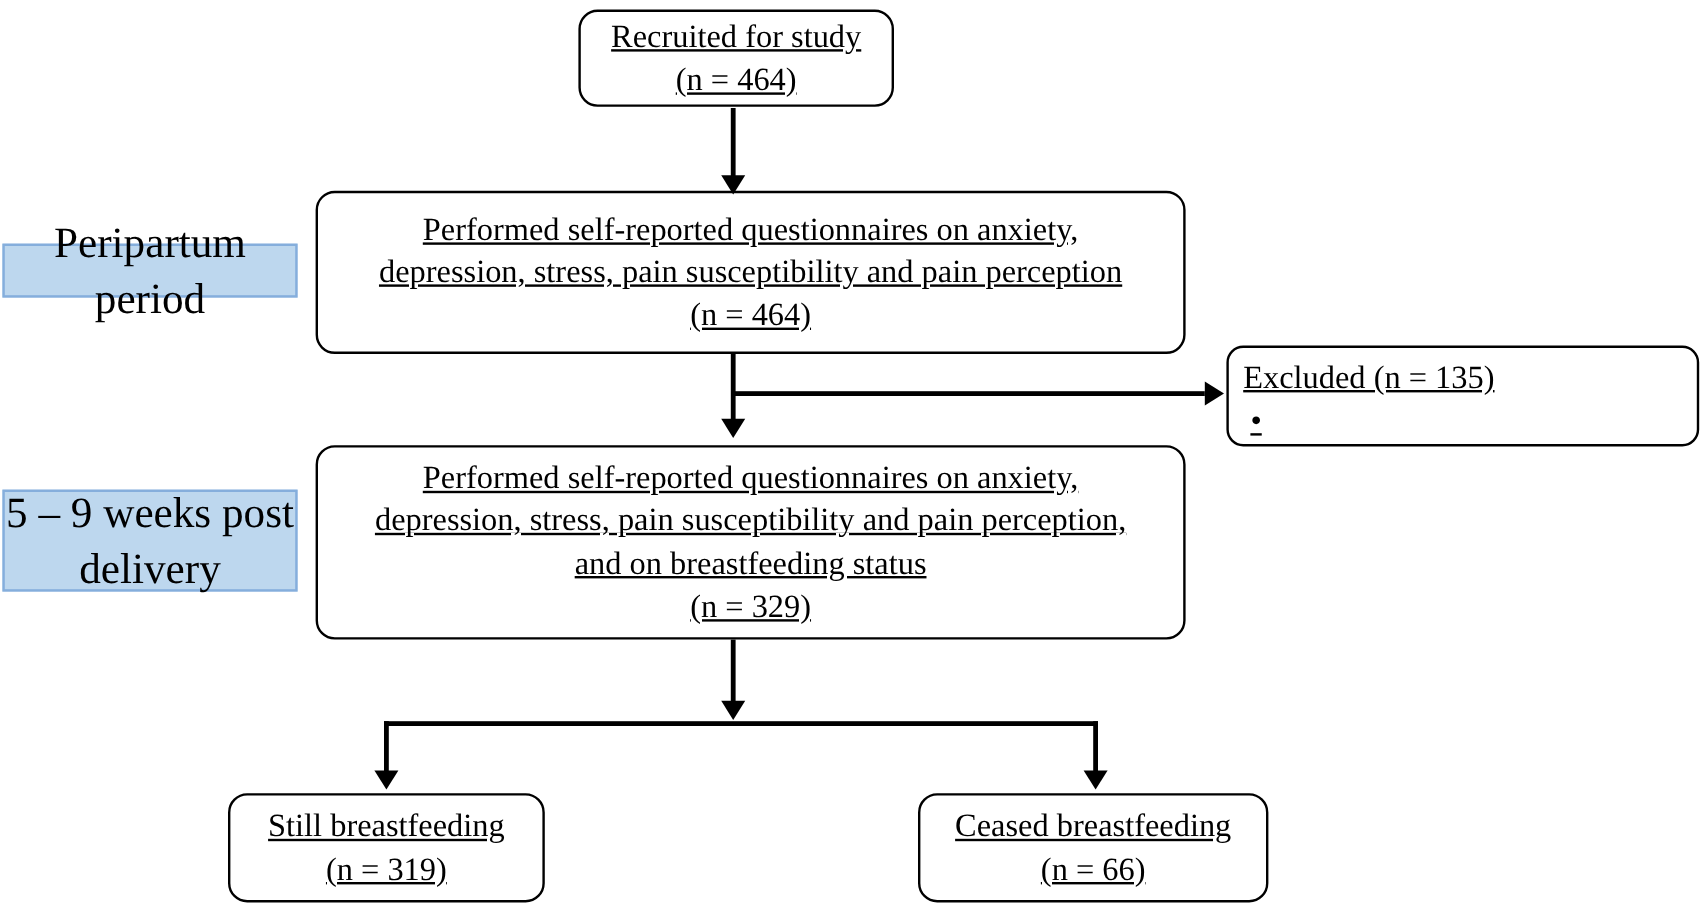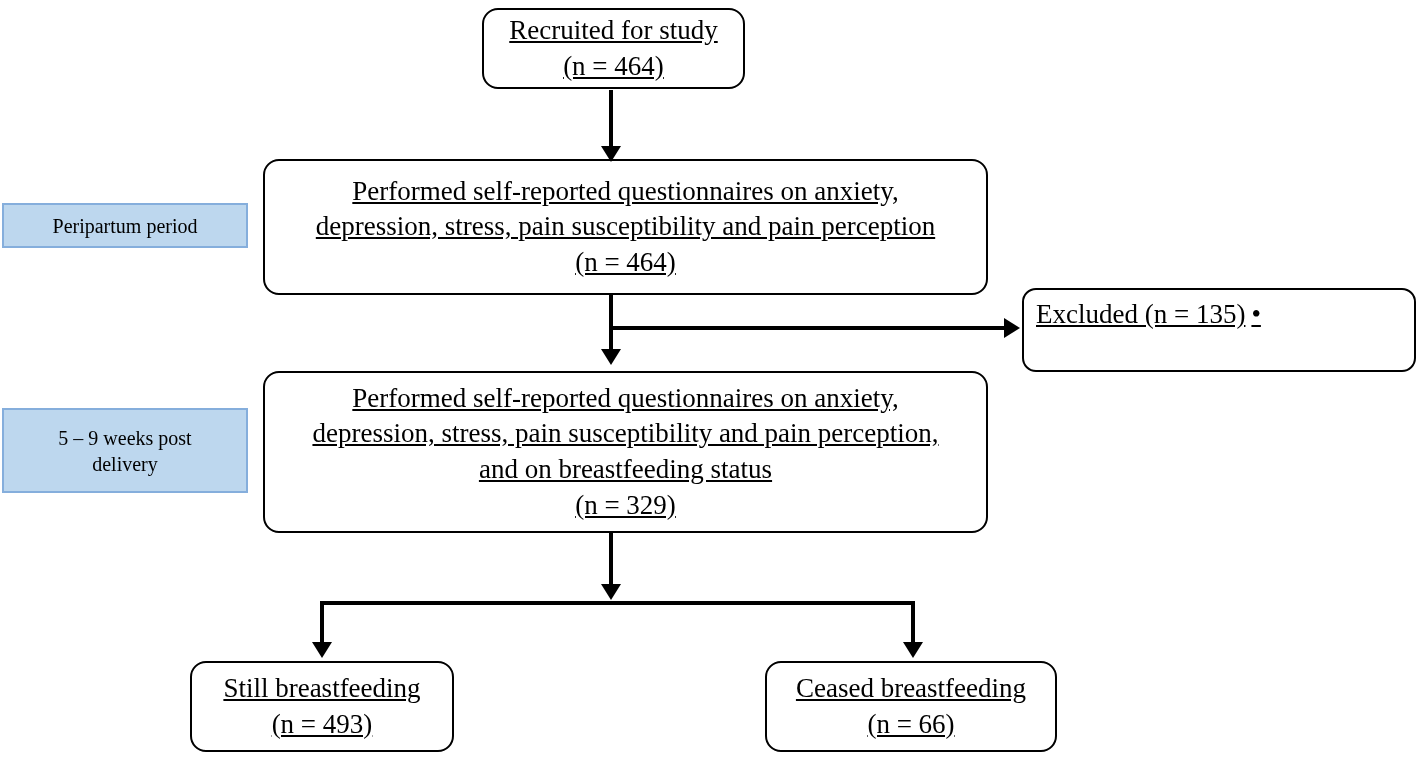--- a/index.html
+++ b/index.html
@@ -29,21 +29,21 @@
     text-align: center;
     font-size: 27px;
     line-height: 1.32;
     white-space: pre-line;
     text-decoration: underline;
   }
   .node.left-align {
     align-items: flex-start;
     justify-content: flex-start;
     text-align: left;
-    flex-direction: row;
+    flex-direction: column;
     padding: 7px 8px 7px 12px;
     white-space: normal;
   }
   .bullet-row {
     display: flex;
     align-items: baseline;
   }
   .bullet-glyph {
     display: inline-block;
     width: 42px;
@@ -53,21 +53,21 @@
   
   .stage-label {
     position: absolute;
     box-sizing: border-box;
     background: #BDD7EE;
     border: 2.5px solid #85AEDC;
     display: flex;
     align-items: center;
     justify-content: center;
     text-align: center;
-    font-size: 20px;
+    font-size: 36px;
     line-height: 1.3;
     white-space: pre-line;
   }
   
   .vline, .hline {
     position: absolute;
     background: #000000;
   }
   .vline { width: 4px; }
   .hline { height: 4px; }
@@ -112,21 +112,21 @@
       <span class="bullet-glyph">•</span>
     </div>
   </div>
 
   <div class="node" style="left:263px; top:371px; width:725px; height:162px;">Performed self-reported questionnaires on anxiety,
 depression, stress, pain susceptibility and pain perception,
 and on breastfeeding status
 (n = 329)</div>
 
   <div class="node" style="left:190px; top:661px; width:264px; height:91px;">Still breastfeeding
-(n = 493)</div>
+(n = 319)</div>
 
   <div class="node" style="left:765px; top:661px; width:292px; height:91px;">Ceased breastfeeding
 (n = 66)</div>
 
   <div class="vline" style="left:609px; top:90px; height:57px;"></div>
   <div class="arrow-down" style="left:601px; top:146px;"></div>
 
   <div class="vline" style="left:609px; top:295px; height:55px;"></div>
   <div class="arrow-down" style="left:601px; top:349px;"></div>
   <div class="hline" style="left:611px; top:326px; width:393px;"></div>

